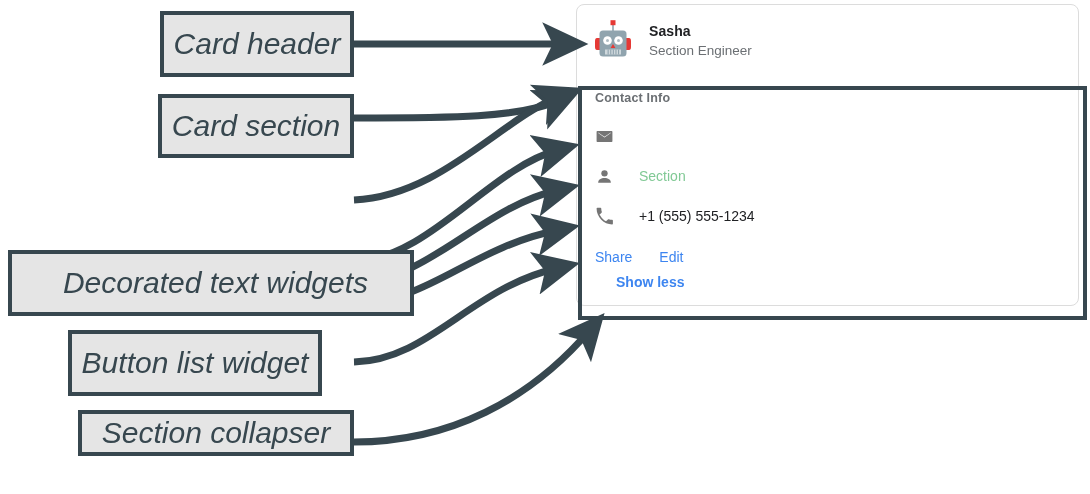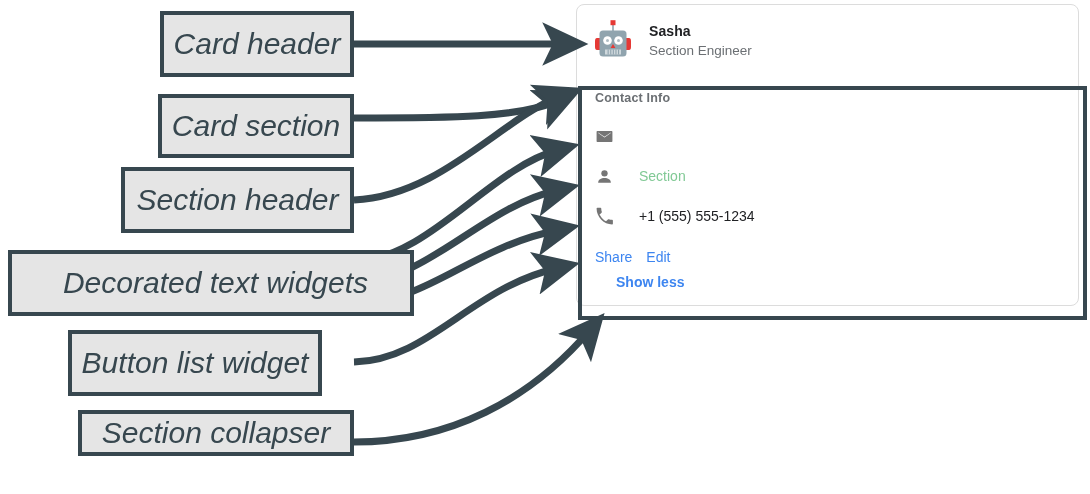--- a/index.html
+++ b/index.html
@@ -131,21 +131,21 @@
   .row .txt {
     font-size: 14px;
     color: #202124;
     margin-left: 22px;
   }
   .row .txt.status { color: #81c995; }
 
   .button-row {
     display: flex;
     align-items: center;
-    gap: 14px;
+    gap: 27px;
     margin-top: 18px;
     margin-bottom: 6px;
   }
   .link-btn {
     font-size: 14px;
     color: #3d85f0;
     background: none;
     border: none;
     padding: 0;
     font-family: inherit;
@@ -190,23 +190,20 @@
       <path d="M354,442 C450,442 530,400 590,330"></path>
     </g>
   </svg>
 
   <div class="callout" id="cb-card-header">
     <span>Card header</span>
   </div>
   <div class="callout" id="cb-card-section">
     <span>Card section</span>
   </div>
-  <div class="callout" id="cb-section-header">
-    <span>Section header</span>
-  </div>
   <div class="callout" id="cb-decorated">
     <span>Decorated text widgets</span>
   </div>
   <div class="callout" id="cb-button-list">
     <span>Button list widget</span>
   </div>
   <div class="callout" id="cb-collapser">
     <span>Section collapser</span>
   </div>
 

